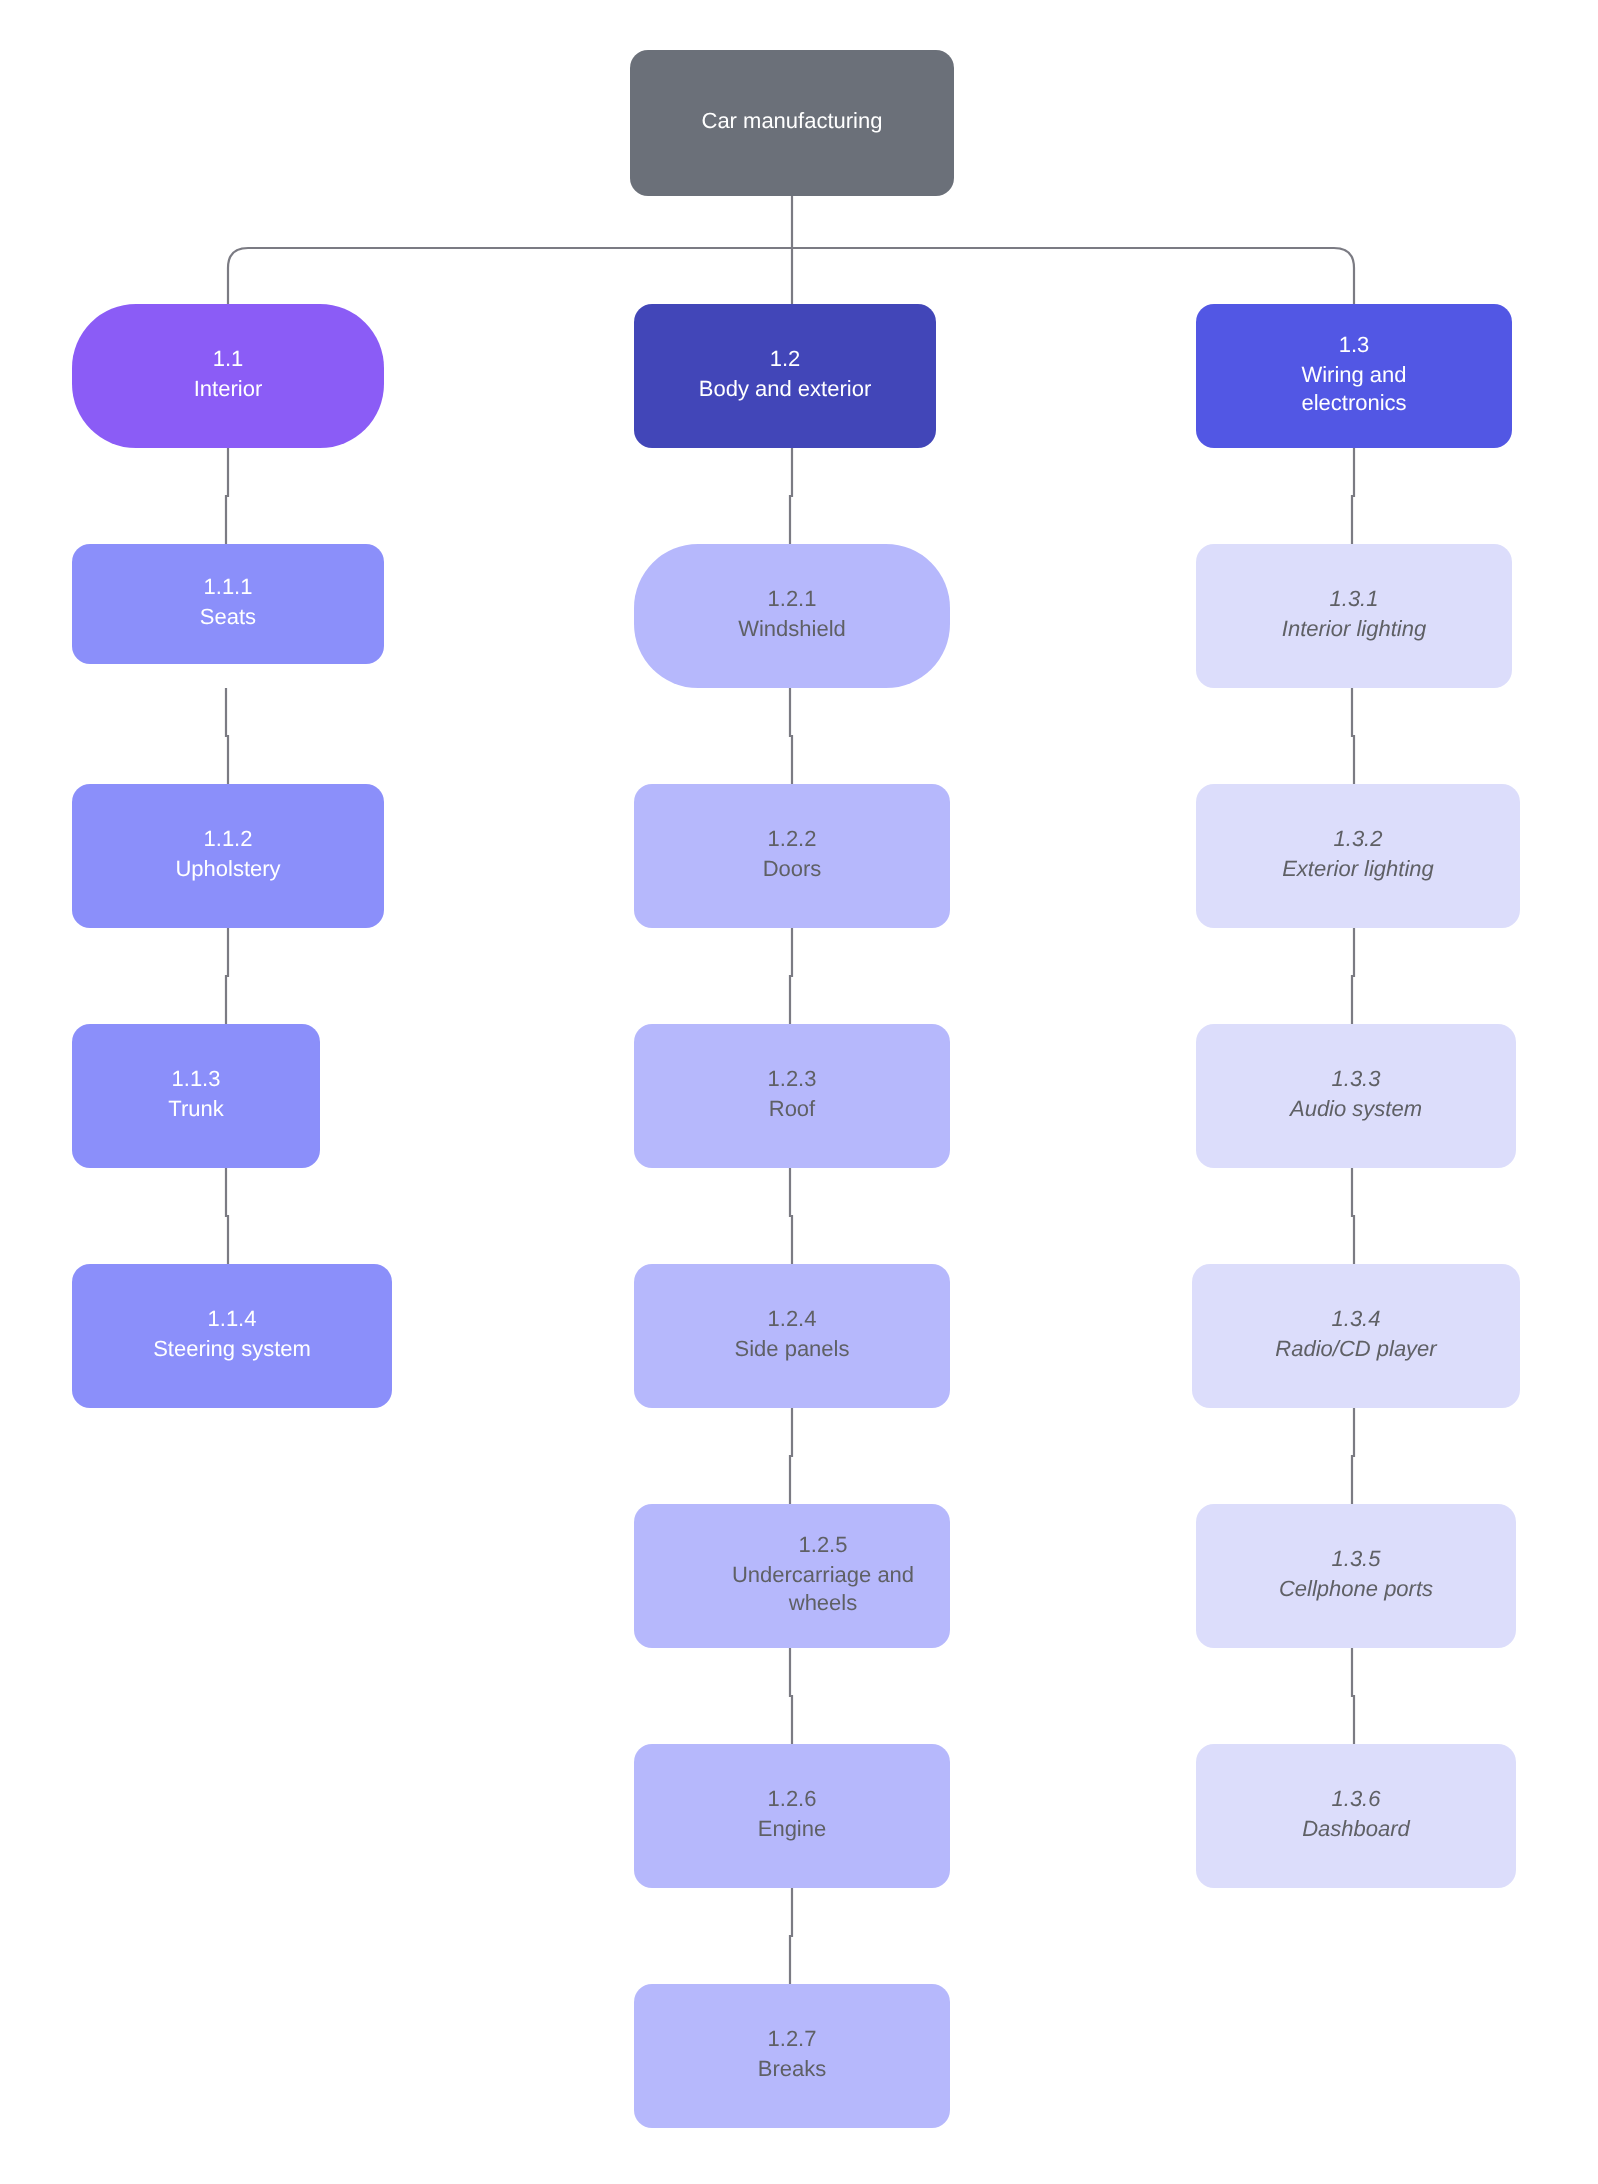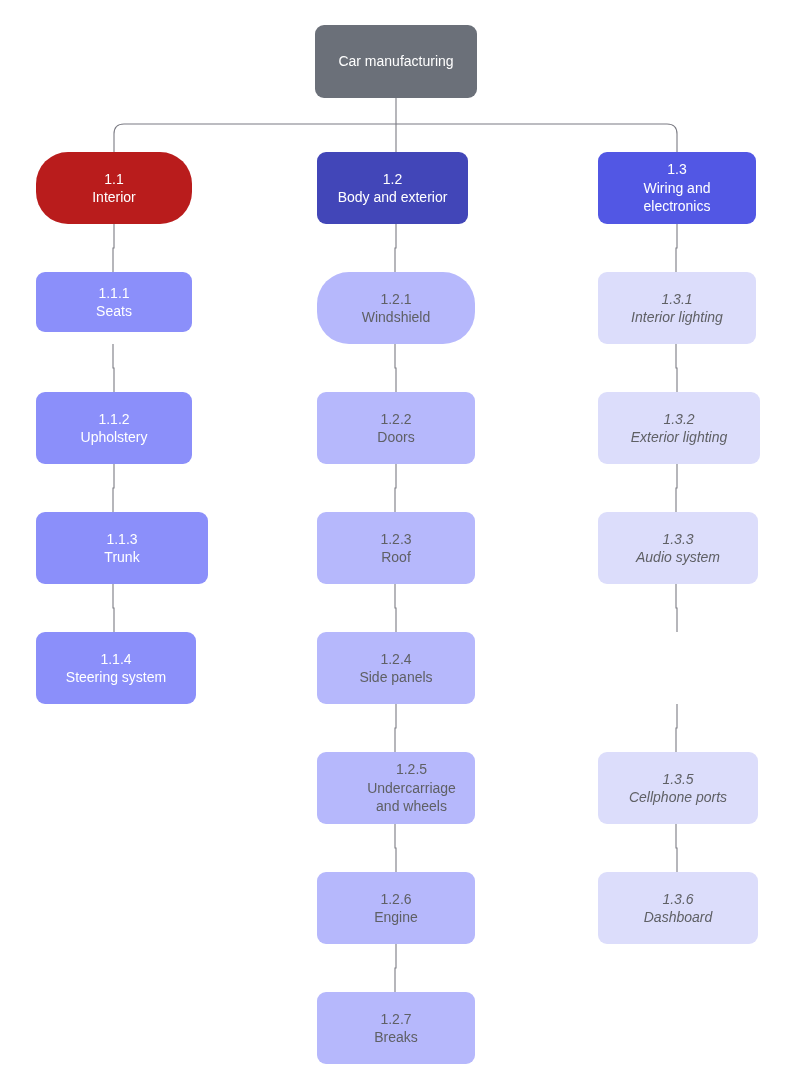--- a/index.html
+++ b/index.html
@@ -48,39 +48,39 @@
   .node {
     position: absolute;
     box-sizing: border-box;
     border-radius: 9px;
     display: flex;
     flex-direction: column;
     align-items: center;
     justify-content: center;
     text-align: center;
     line-height: 1.32;
-    font-size: 14px;
+    font-size: 11px;
     padding: 4px 8px;
   }
 
   .node .node-code {
     display: block;
     white-space: nowrap;
   }
   .node .node-label {
     display: block;
   }
 
   
   .t-root {
     background: #6b7079;
     color: #ffffff;
   }
   .t-l1-a {
-    background: #b91c1c;
+    background: #8b5cf6;
     color: #ffffff;
     border-radius: 32px;
   }
   .t-l1-b {
     background: #4246b8;
     color: #ffffff;
   }
   .t-l1-c {
     background: #5257e4;
     color: #ffffff;
@@ -159,21 +159,21 @@
     <div class="node t-c1" style="left:36px; top:272px; width:156px; height:60px;">
       <span class="node-code">1.1.1</span>
       <span class="node-label">Seats</span>
     </div>
 
     <div class="node t-c1" style="left:36px; top:392px; width:156px; height:72px;">
       <span class="node-code">1.1.2</span>
       <span class="node-label">Upholstery</span>
     </div>
 
-    <div class="node t-c1" style="left:36px; top:512px; width:172px; height:72px;">
+    <div class="node t-c1" style="left:36px; top:512px; width:124px; height:72px;">
       <span class="node-code">1.1.3</span>
       <span class="node-label">Trunk</span>
     </div>
 
     <div class="node t-c1" style="left:36px; top:632px; width:160px; height:72px;">
       <span class="node-code">1.1.4</span>
       <span class="node-label">Steering system</span>
     </div>
 
     <div class="node t-c2" style="left:317px; top:272px; width:158px; height:72px;border-radius:32px;">
@@ -219,20 +219,24 @@
     <div class="node t-c3" style="left:598px; top:392px; width:162px; height:72px;">
       <span class="node-code">1.3.2</span>
       <span class="node-label">Exterior lighting</span>
     </div>
 
     <div class="node t-c3" style="left:598px; top:512px; width:160px; height:72px;">
       <span class="node-code">1.3.3</span>
       <span class="node-label">Audio system</span>
     </div>
 
+    <div class="node t-c3" style="left:596px; top:632px; width:164px; height:72px;">
+      <span class="node-code">1.3.4</span>
+      <span class="node-label">Radio/CD player</span>
+    </div>
 
     <div class="node t-c3" style="left:598px; top:752px; width:160px; height:72px;">
       <span class="node-code">1.3.5</span>
       <span class="node-label">Cellphone ports</span>
     </div>
 
     <div class="node t-c3" style="left:598px; top:872px; width:160px; height:72px;">
       <span class="node-code">1.3.6</span>
       <span class="node-label">Dashboard</span>
     </div>

